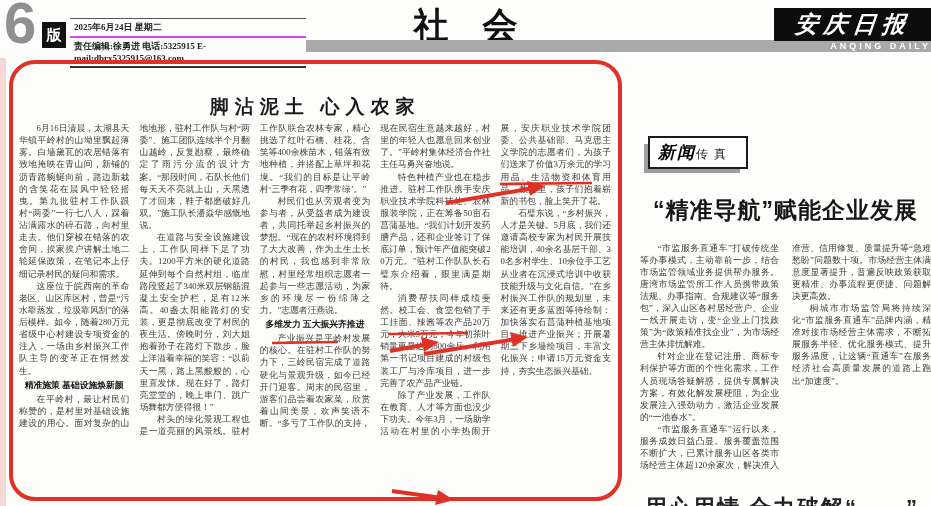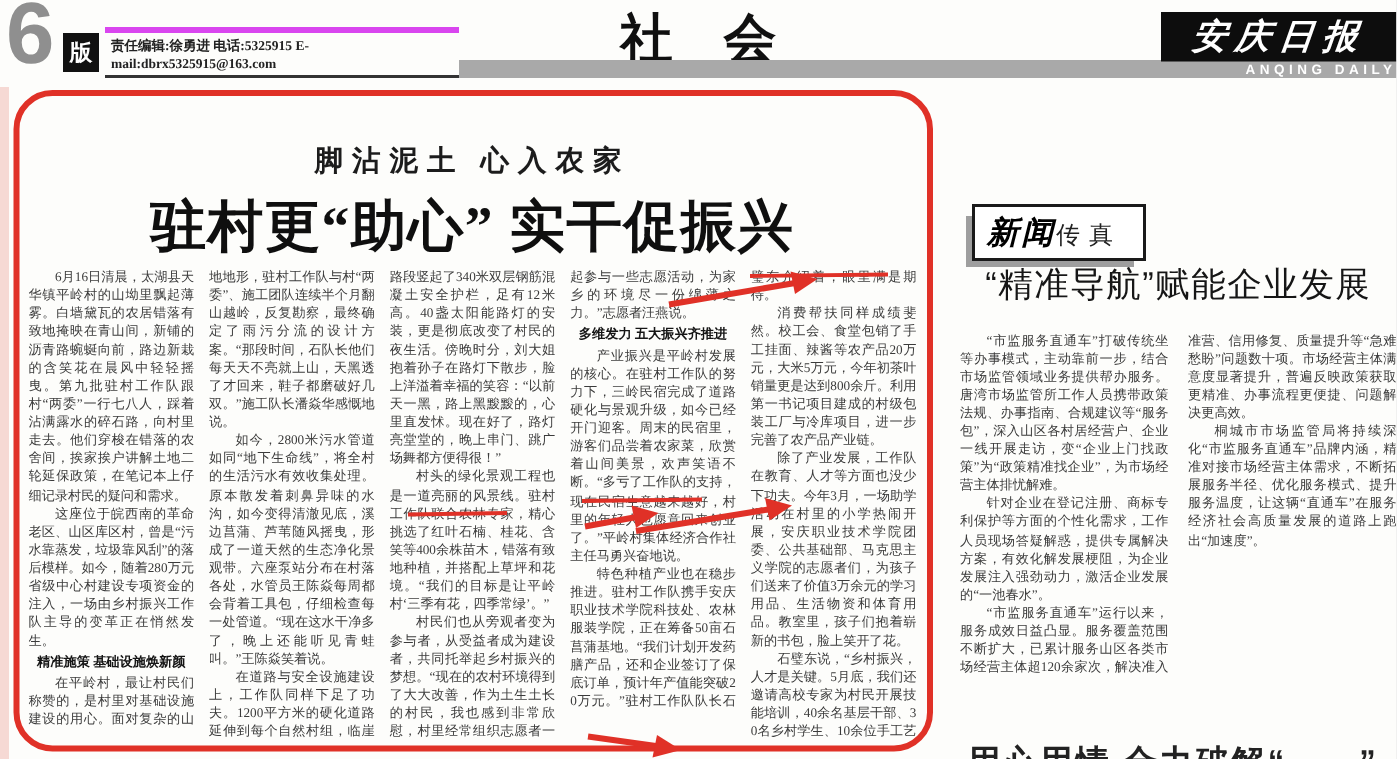--- a/index.html
+++ b/index.html
@@ -9,21 +9,21 @@
     background:#fdfdfb; overflow:hidden; color:#2e2e2e;
     font-family:"Liberation Serif", serif;
   }
   
   .pageno { position:absolute; left:4px; top:-6px; font-family:"Liberation Sans",sans-serif;
     font-size:58px; font-weight:bold; color:#8f8f8f; line-height:1; }
   .ban-box { position:absolute; left:42px; top:22px; width:24px; height:26px; background:#111;
     color:#fff; font-size:15px; font-weight:bold; display:flex; align-items:center; justify-content:center; }
   .date-strip { position:absolute; left:70px; top:18px; width:236px; }
   .date-line { font-size:9px; font-weight:bold; color:#222; border-top:1px solid #555; padding:2px 0 2px 4px; }
-  .editor-line { font-size:9px; font-weight:bold; color:#222; border-top:4px solid #d946ef;
+  .editor-line { font-size:9px; font-weight:bold; color:#222; border-top:2px solid #d946ef;
     border-bottom:2px solid #333; padding:2px 0 3px 4px; }
   .section-title { position:absolute; left:0; right:0; top:2px; text-align:center;
     font-family:"Liberation Sans",sans-serif; font-size:35px; font-weight:900; color:#101010;
     letter-spacing:34px; text-indent:34px; }
   .gray-bar { position:absolute; left:306px; top:40px; width:625px; height:12px; background:#a9a9a9; }
   .brand-box { position:absolute; left:774px; top:8px; width:157px; height:33px; background:#0d0d0d;
     display:flex; align-items:center; justify-content:center; }
   .brand-cn { color:#fff; font-size:23px; font-weight:bold; font-style:italic; letter-spacing:6px;
     transform:skewX(-6deg); font-family:"Liberation Serif",serif; }
   .brand-en { position:absolute; left:782px; top:40px; width:149px; height:12px; color:#fff;
@@ -43,66 +43,65 @@
     font-size:8.8px; line-height:1.38; text-align:justify; color:#3b3b3b; word-break:break-all; }
   .art-body p { margin:0; }
   .art-body p.p { text-indent:2em; }
   .art-body p.subhead { font-weight:bold; text-align:center; color:#151515; padding:2px 0; }
 
   
   .news { position:absolute; left:640px; top:130px; width:291px; }
   .badge { position:relative; display:inline-block; margin-left:8px; margin-top:6px;
     background:#fff; border:2px solid #1a1a1a; padding:3px 14px 3px 8px;
     box-shadow:-6px 6px 0 -2px #9e9e9e; }
-  .badge .b1 { font-family:"Liberation Sans",sans-serif; font-size:21px; font-weight:900;
+  .badge .b1 { font-family:"Liberation Sans",sans-serif; font-size:17px; font-weight:900;
     font-style:italic; color:#000; letter-spacing:2px; }
-  .badge .b2 { font-size:16px; color:#222; letter-spacing:6px;font-family:Liberation Mono, monospace; }
-  .news-headline { text-align:center; font-family:"Liberation Sans",sans-serif;
-    font-size:23px; font-weight:normal; color:#161616; letter-spacing:1px; }
+  .badge .b2 { font-size:12px; color:#222; letter-spacing:6px;font-family:Liberation Mono, monospace; }
+  .news-headline { margin-top:26px; text-align:center; font-family:"Liberation Sans",sans-serif;
+    font-size:23px; font-weight:bold; color:#161616; letter-spacing:1px; }
   .news-body { margin-top:16px; height:232px; overflow:hidden;
     column-count:2; column-gap:13px; column-fill:auto;
     font-size:8.8px; line-height:1.37; text-align:justify; color:#3b3b3b; word-break:break-all; }
   .news-body p { margin:0; }
   .news-body p.p, .news-body p.credit { text-indent:2em; }
   .next-headline { position:absolute; left:645px; top:493px; width:282px; height:13px; overflow:hidden;
     font-family:"Liberation Sans",sans-serif; font-size:22px; font-weight:bold; color:#222; letter-spacing:2px; }
 
   
   .overlay { position:absolute; left:0; top:0; width:931px; height:506px; pointer-events:none; }
 </style>
 </head>
 <body>
 
 <div class="page">
 
   <div>
     <div class="pageno">6</div>
     <div class="ban-box">版</div>
     <div class="date-strip">
+      <div class="date-line">2025年6月24日  星期二</div>
       <div class="editor-line">责任编辑:徐勇进  电话:5325915  E-mail:dbrx5325915@163.com</div>
     </div>
     <div class="section-title">社会</div>
     <div class="gray-bar"></div>
     <div class="brand-box">
       <span class="brand-cn">安庆日报</span>
     </div>
     <div class="brand-en">ANQING DAILY</div>
   </div>
 
   <div class="scan-edge"></div>
 
   <div class="main-art">
     <div class="kicker">脚沾泥土  心入农家</div>
-    <div class="headline">驻村更“助心” 实干促振兴</div>
     <div class="art-body">
         <p class="p">6月16日清晨，太湖县天华镇平岭村的山坳里飘起薄雾。白墙黛瓦的农居错落有致地掩映在青山间，新铺的沥青路蜿蜒向前，路边新栽的含笑花在晨风中轻轻摇曳。第九批驻村工作队跟村“两委”一行七八人，踩着沾满露水的碎石路，向村里走去。他们穿梭在错落的农舍间，挨家挨户讲解土地二轮延保政策，在笔记本上仔细记录村民的疑问和需求。</p>
         <p class="p">这座位于皖西南的革命老区、山区库区村，曾是“污水靠蒸发，垃圾靠风刮”的落后模样。如今，随着280万元省级中心村建设专项资金的注入，一场由乡村振兴工作队主导的变革正在悄然发生。</p>
         <p class="subhead">精准施策  基础设施焕新颜</p>
         <p class="p">在平岭村，最让村民们称赞的，是村里对基础设施建设的用心。面对复杂的山地地形，驻村工作队与村“两委”、施工团队连续半个月翻山越岭，反复勘察，最终确定了雨污分流的设计方案。“那段时间，石队长他们每天天不亮就上山，天黑透了才回来，鞋子都磨破好几双。”施工队长潘焱华感慨地说。</p>
-        <p class="p">如今，2800米污水管道如同“地下生命线”，将全村的生活污水有效收集处理。原本散发着刺鼻异味的水沟，如今变得清澈见底，溪边菖蒲、芦苇随风摇曳，形成了一道天然的生态净化景观带。六座泵站分布在村落各处，水管员王陈焱每周都会背着工具包，仔细检查每一处管道。“现在这水干净多了，晚上还能听见青蛙叫。”王陈焱笑着说。</p>
         <p class="p">在道路与安全设施建设上，工作队同样下足了功夫。1200平方米的硬化道路延伸到每个自然村组，临崖路段竖起了340米双层钢筋混凝土安全护栏，足有12米高。40盏太阳能路灯的安装，更是彻底改变了村民的夜生活。傍晚时分，刘大姐抱着孙子在路灯下散步，脸上洋溢着幸福的笑容：“以前天一黑，路上黑黢黢的，心里直发怵。现在好了，路灯亮堂堂的，晚上串门、跳广场舞都方便得很！”</p>
         <p class="p">村头的绿化景观工程也是一道亮丽的风景线。驻村工作队联合农林专家，精心挑选了红叶石楠、桂花、含笑等400余株苗木，错落有致地种植，并搭配上草坪和花境。“我们的目标是让平岭村‘三季有花，四季常绿’。”</p>
         <p class="p">村民们也从旁观者变为参与者，从受益者成为建设者，共同托举起乡村振兴的梦想。“现在的农村环境得到了大大改善，作为土生土长的村民，我也感到非常欣慰，村里经常组织志愿者一起参与一些志愿活动，为家乡的环境尽一份绵薄之力。”志愿者汪燕说。</p>
         <p class="subhead">多维发力  五大振兴齐推进</p>
         <p class="p">产业振兴是平岭村发展的核心。在驻村工作队的努力下，三岭民宿完成了道路硬化与景观升级，如今已经开门迎客。周末的民宿里，游客们品尝着农家菜，欣赏着山间美景，欢声笑语不断。“多亏了工作队的支持，现在民宿生意越来越好，村里的年轻人也愿意回来创业了。”平岭村集体经济合作社主任马勇兴奋地说。</p>
         <p class="p">特色种植产业也在稳步推进。驻村工作队携手安庆职业技术学院科技处、农林服装学院，正在筹备50亩石菖蒲基地。“我们计划开发药膳产品，还和企业签订了保底订单，预计年产值能突破20万元。”驻村工作队队长石璧东介绍着，眼里满是期待。</p>
         <p class="p">消费帮扶同样成绩斐然。校工会、食堂包销了手工挂面、辣酱等农产品20万元，大米5万元，今年初茶叶销量更是达到800余斤。利用第一书记项目建成的村级包装工厂与冷库项目，进一步完善了农产品产业链。</p>
         <p class="p">除了产业发展，工作队在教育、人才等方面也没少下功夫。今年3月，一场助学活动在村里的小学热闹开展，安庆职业技术学院团委、公共基础部、马克思主义学院的志愿者们，为孩子们送来了价值3万余元的学习用品、生活物资和体育用品。教室里，孩子们抱着崭新的书包，脸上笑开了花。</p>
         <p class="p">石璧东说，“乡村振兴，人才是关键。5月底，我们还邀请高校专家为村民开展技能培训，40余名基层干部、30名乡村学生、10余位手工艺从业者在沉浸式培训中收获技能升级与文化自信。”在乡村振兴工作队的规划里，未来还有更多蓝图等待绘制：加快落实石菖蒲种植基地项目，推进产业振兴；开展暑期三下乡墙绘项目，丰富文化振兴；申请15万元资金支持，夯实生态振兴基础。</p>
       </div>

